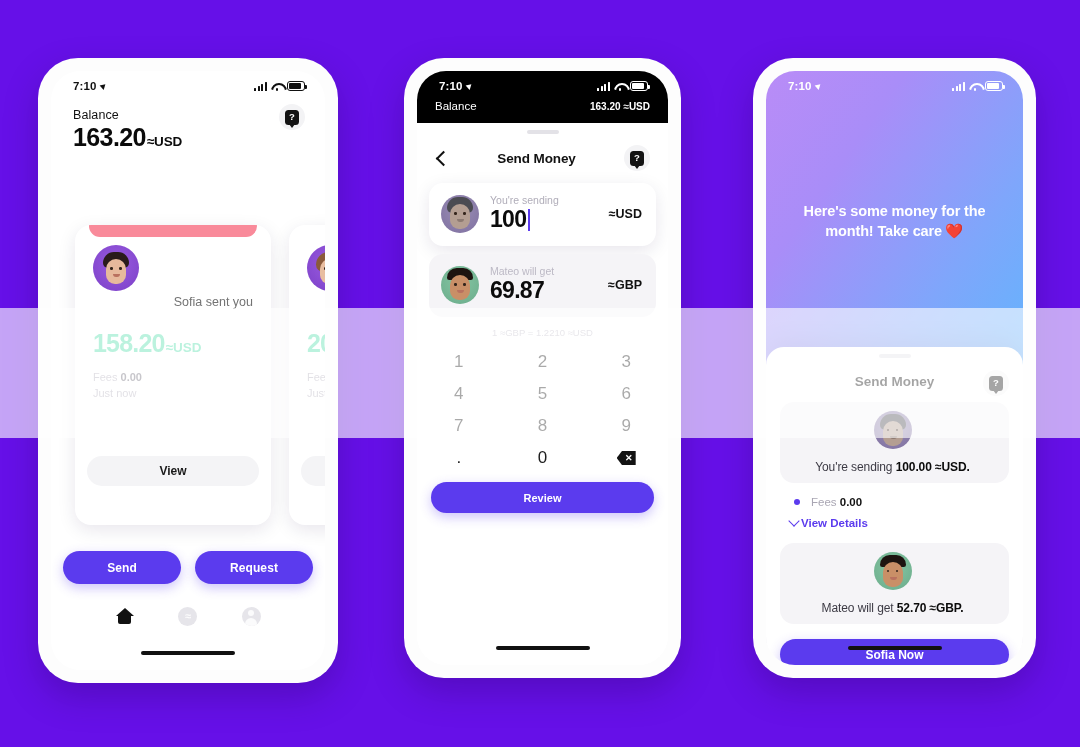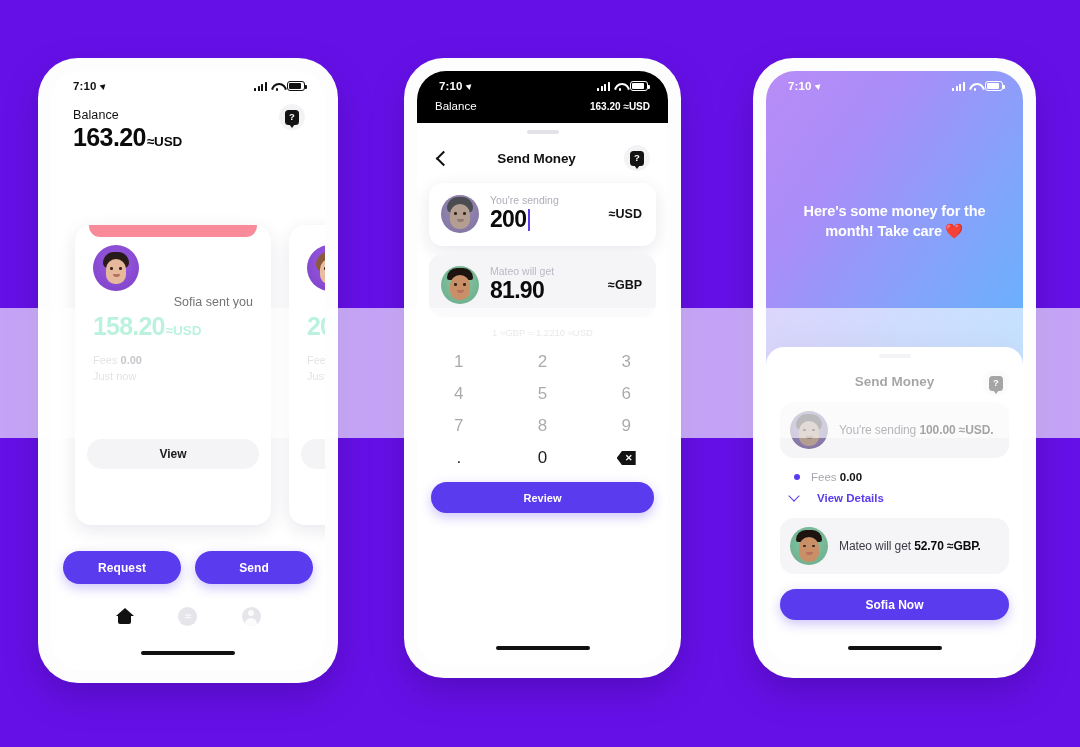--- a/index.html
+++ b/index.html
@@ -107,21 +107,21 @@
   .face .mouth{position:absolute;left:12px;top:22px;width:7px;height:3px;border-radius:0 0 5px 5px;background:#b9715f;}
   .face.male .hair{background:#1d1410;height:12px;border-radius:13px 13px 3px 3px;}
   .face.male .skin{background:#c98f67;}
   .face.grey .hair{background:#4b4b52;}
   .face.grey .skin{background:#b49e92;}
   .face.grey .mouth{background:#8d7a72;}
   .face.dan .hair{background:#8a5a3b;width:28px;left:1px;height:20px;border-radius:14px 14px 8px 8px;}
   .face.dan .skin{background:#e8bda0;}
 
   .tcard .name{ margin-top:4px; font-size:12.5px; color:#737373; font-weight:400;text-align:right;}
-  .tcard .amt-row{ display:flex; align-items:baseline; gap:1px; margin-top:3px;}
+  .tcard .amt-row{ display:flex; align-items:baseline; gap:1px; margin-top:20px;}
   .tcard .amt{ font-size:25px; font-weight:800; color:#4DDDA8; letter-spacing:-.8px;}
   .tcard .amt-cur{ font-size:13.5px; font-weight:800; color:#4DDDA8;}
   .tcard .meta{ margin-top:12px; font-size:11px; color:#b4b0bd; line-height:1.45;}
   .tcard .meta b{ color:#6d6a77; font-weight:700;}
   .tcard .viewbtn{
     margin:38px 12px 0 12px; height:30px; border-radius:15px;
     background:#f4f4f6; display:flex;align-items:center;justify-content:center;
     font-size:12px;font-weight:700;color:#1a1a1a;
   }
 
@@ -202,30 +202,30 @@
     line-height:1.38; letter-spacing:-.15px; }
   .p3-sheet{ position:absolute; left:0;right:0;bottom:0; top:276px;
     background:#fff; border-radius:18px 18px 0 0;
     box-shadow: 0 -6px 22px rgba(40,10,90,.13); }
   .p3-nav{ display:flex;align-items:center;justify-content:center; position:relative;
     padding: 16px 18px 0 18px; }
   .p3-nav .t{ font-size:13.5px;font-weight:800;color:#111; }
   .p3-help{ position:absolute; right:14px; top:12px; }
   .sumcard{
     margin: 13px 14px 0 14px; background:#f5f4f7; border-radius:14px;
-    padding: 9px 14px 9px 10px; display:flex;align-items:center;gap:11px;
+    padding: 9px 14px 9px 10px; display:flex;align-items:center;gap:11px;flex-direction:column;
   }
   .sumcard .av{ width:38px;height:38px;border-radius:50%;flex:none;overflow:hidden;position:relative;}
   .sumcard .txt{ font-size:12px; color:#3c3a44; font-weight:400; letter-spacing:-.1px;}
   .sumcard .txt b{ color:#0b0b0b; font-weight:800; }
   .feerow{ display:flex;align-items:center;gap:11px; padding: 13px 0 0 28px; }
   .dot{ width:6px;height:6px;border-radius:50%;background:#5B3BEE;flex:none;}
   .feerow .lbl{ font-size:11.5px;color:#a9a6b3;}
   .feerow .lbl b{ color:#131313; font-weight:700;}
-  .detrow{ display:flex;align-items:flex-start;gap:19px; padding: 9px 0 0 24px; }
+  .detrow{ display:flex;align-items:flex-start;gap:3px; padding: 9px 0 0 24px; }
   .chev{ width:8px;height:8px;border-right:1.8px solid #5B3BEE;border-bottom:1.8px solid #5B3BEE;
     transform:rotate(45deg); margin-bottom:3px;}
   .detrow .lnk{ font-size:11.5px;color:#5B3BEE;font-weight:700;}
   .sendnow{ margin: 15px 14px 0 14px; height:31px;border-radius:16px;background:#5B3BEE;
     display:flex;align-items:center;justify-content:center;color:#fff;font-size:12px;font-weight:700;
     box-shadow:0 4px 12px rgba(91,59,238,.3);}
 
   
   .wm-band{
     position:absolute; left:0; right:0; top:308px; height:130px;
@@ -323,22 +323,22 @@
             <div class="meta">
               <div><span>Fees</span> </div>
               <div>Just now</div>
             </div>
           </div>
           <div class="viewbtn">View</div>
         </div>
       </div>
 
       <div class="p1-actions">
+        <div class="pill">Send</div>
         <div class="pill">Request</div>
-        <div class="pill">Send</div>
       </div>
 
       <div class="tabbar">
         <div class="tab-ico">
             <div class="home-ico"></div>
           </div>
         <div class="tab-ico">
             <div class="circ-ico">≈</div>
           </div>
         <div class="tab-ico">
@@ -395,40 +395,40 @@
                 <div class="hair"></div>
                 <div class="skin"></div>
                 <div class="eye l"></div>
                 <div class="eye r"></div>
                 <div class="mouth"></div>
               </div>
           </div>
           <div class="col">
             <div class="lbl">You're sending</div>
             <div class="big">
-                <span>200</span>
+                <span>100</span>
                 <span class="caret"></span>
               </div>
           </div>
           <div class="cur"><span class="libra">≈</span><span>USD</span></div>
         </div>
 
         <div class="amt-card flat">
           <div class="av avatar green">
             <div class="face male">
                 <div class="hair"></div>
                 <div class="skin"></div>
                 <div class="eye l"></div>
                 <div class="eye r"></div>
                 <div class="mouth"></div>
               </div>
           </div>
           <div class="col">
             <div class="lbl">Mateo will get</div>
-            <div class="big">81.90</div>
+            <div class="big">69.87</div>
           </div>
           <div class="cur"><span class="libra">≈</span><span>GBP</span></div>
         </div>
 
         <div class="rate">1 ≈GBP = 1.2210 ≈USD</div>
 
         <div class="keypad">
           <div class="key">1</div>
           <div class="key">2</div>
           <div class="key">3</div>

